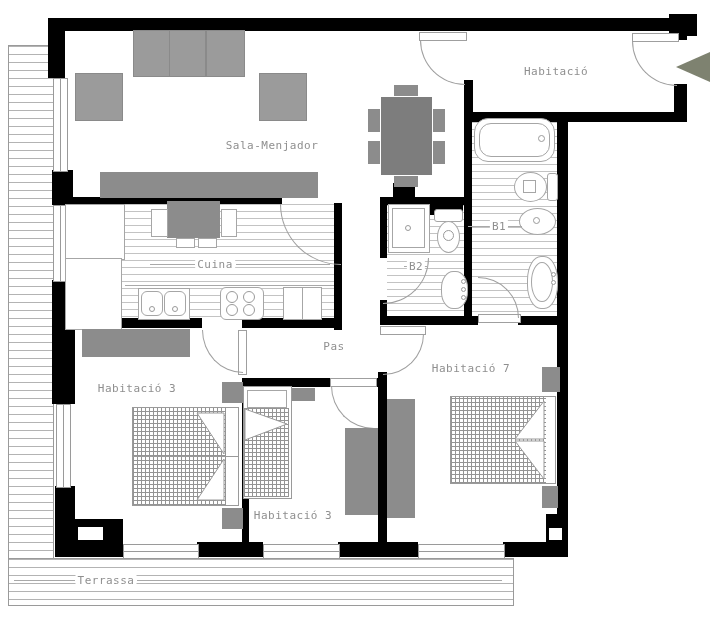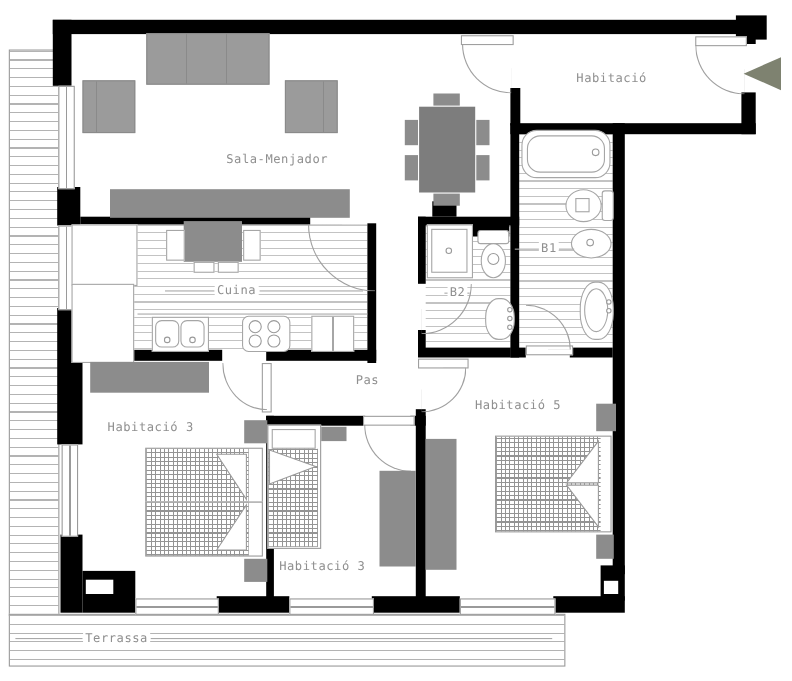--- a/index.html
+++ b/index.html
@@ -201,31 +201,31 @@
   <div class="furn" style="left:542px;top:367px;width:18px;height:25px"></div>
   <div class="furn" style="left:542px;top:486px;width:16px;height:22px"></div>
   <div class="bed" style="left:450px;top:396px;width:104px;height:86px">
     <div class="weave" style="left:0;top:0;width:95px;height:86px"></div>
     <svg width="95" height="86" style="position:absolute;left:0;top:0">
       <polygon points="93,4 64,42 93,42" fill="#fff" stroke="#9a9a9a"></polygon>
       <polygon points="93,82 64,44 93,44" fill="#fff" stroke="#9a9a9a"></polygon>
     </svg>
   </div>
 
-  <div class="label" style="left:252px;top:145px">Sala-Menjador</div>
+  <div class="label" style="left:272px;top:145px">Sala-Menjador</div>
   <div class="label" style="left:556px;top:71px">Habitació</div>
   <div class="line" style="left:150px;top:264px;width:45px;height:1px"></div>
   <div class="line" style="left:236px;top:264px;width:94px;height:1px"></div>
   <div class="label" style="left:215px;top:264px">Cuina</div>
   <div class="label" style="left:334px;top:346px">Pas</div>
   <div class="line" style="left:468px;top:226px;width:22px;height:1px"></div>
   <div class="line" style="left:508px;top:226px;width:14px;height:1px"></div>
   <div class="label" style="left:499px;top:226px">B1</div>
   <div class="line" style="left:404px;top:266px;width:23px;height:1px"></div>
   <div class="label" style="left:416px;top:266px">B2</div>
-  <div class="label" style="left:471px;top:368px">Habitació 5</div>
+  <div class="label" style="left:471px;top:368px">Habitació 7</div>
   <div class="label" style="left:137px;top:388px">Habitació 3</div>
   <div class="label" style="left:293px;top:515px">Habitació 3</div>
   <div class="line" style="left:14px;top:580px;width:61px;height:1px"></div>
   <div class="line" style="left:137px;top:580px;width:365px;height:1px"></div>
   <div class="label" style="left:106px;top:580px">Terrassa</div>
 
 </div>
 
 </body></html>

